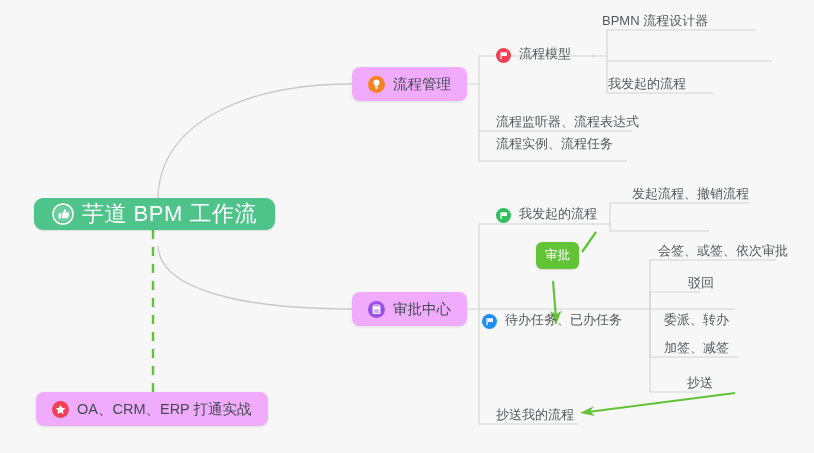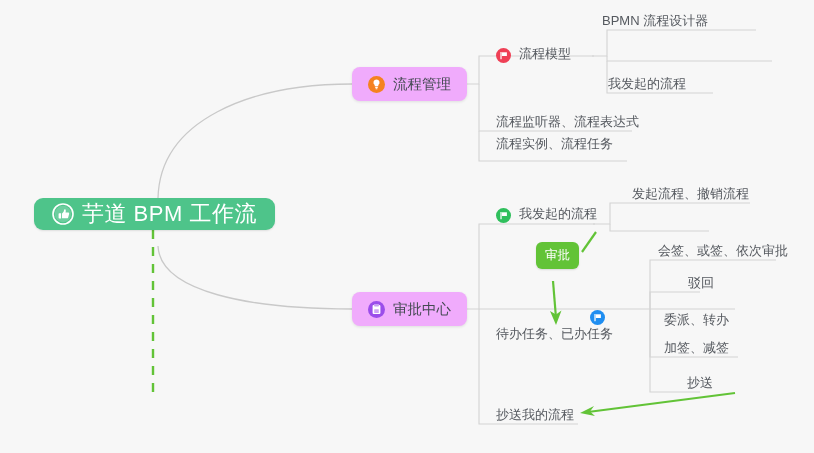--- a/index.html
+++ b/index.html
@@ -208,21 +208,21 @@
         <rect x="4.4" y="3.9" width="1.25" height="7.4" rx="0.5" fill="#ffffff"></rect>
         <path d="M5.9 4.3h5.0v3.7H5.9z" fill="#ffffff"></path>
       </svg>
     </span>
     <span class="label">我发起的流程</span>
   </div>
   <div class="node plain" style="left:626px; top:184px;">
     <span class="label">发起流程、撤销流程</span>
   </div>
 
-  <div class="node plain" style="left:490px; top:310px;flex-direction:column;">
+  <div class="node plain" style="left:476px; top:310px;">
     <span class="icon">
       <svg width="15" height="15" viewBox="0 0 15 15">
         <circle cx="7.5" cy="7.5" r="7.5" fill="#1f8ef1"></circle>
         <rect x="4.4" y="3.9" width="1.25" height="7.4" rx="0.5" fill="#ffffff"></rect>
         <path d="M5.9 4.3h5.0v3.7H5.9z" fill="#ffffff"></path>
       </svg>
     </span>
     <span class="label">待办任务、已办任务</span>
   </div>
 
@@ -241,14 +241,23 @@
   <div class="node plain" style="left:681px; top:373px;">
     <span class="label">抄送</span>
   </div>
 
   <div class="node plain" style="left:490px; top:405px;">
     <span class="label">抄送我的流程</span>
   </div>
 
   <div class="badge" style="left:536px; top:242px;">审批</div>
 
+  <div class="node card" style="left:36px; top:392px;">
+    <span class="icon">
+      <svg width="17" height="17" viewBox="0 0 17 17">
+        <circle cx="8.5" cy="8.5" r="8.5" fill="#ef4056"></circle>
+        <path d="M8.5 3.7l1.5 3.05 3.35 0.5-2.42 2.37 0.57 3.34-3.0-1.58-3.0 1.58 0.57-3.34L3.65 7.25 7.0 6.75z" fill="#ffffff"></path>
+      </svg>
+    </span>
+    <span class="label">OA、CRM、ERP 打通实战</span>
+  </div>
 
 </div>
 
 </body></html>

